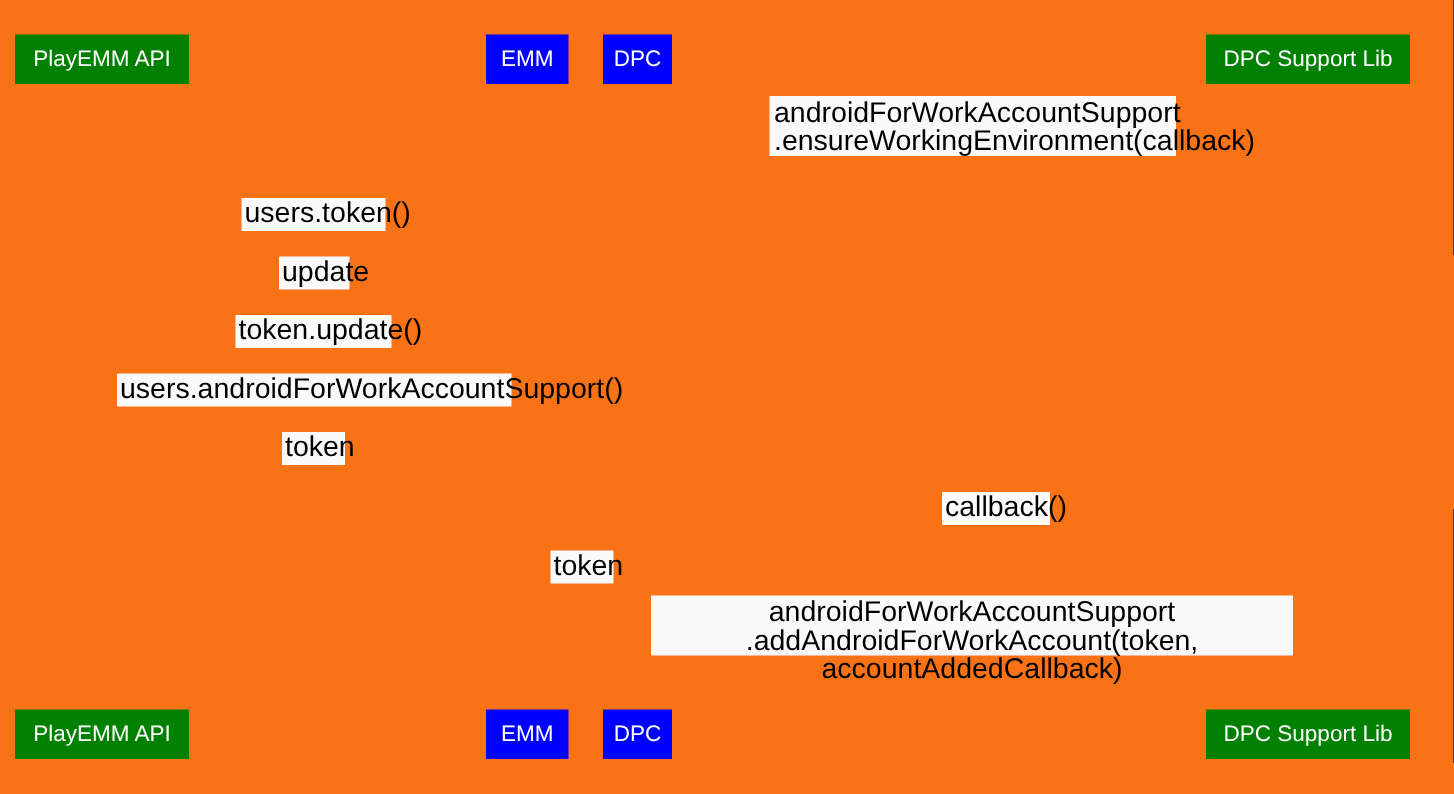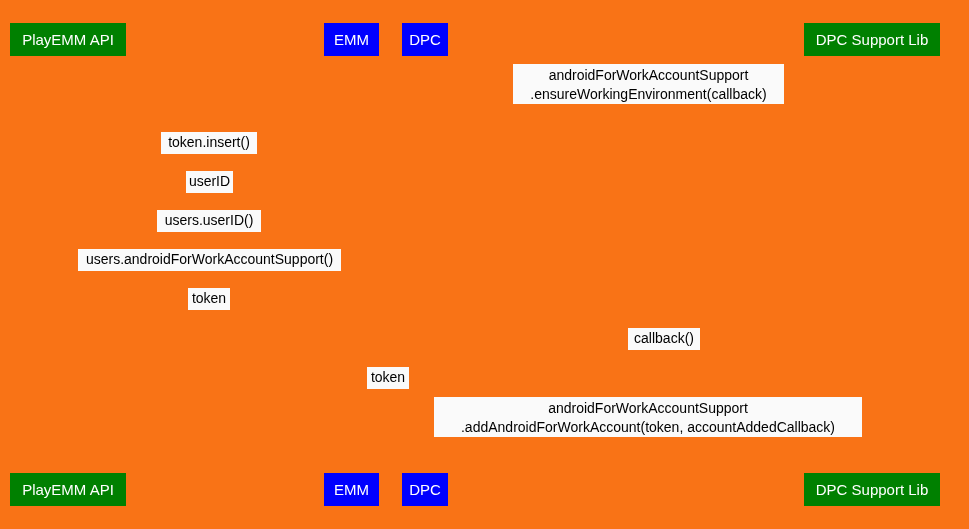--- a/index.html
+++ b/index.html
@@ -27,21 +27,21 @@
     white-space: nowrap;
     box-sizing: border-box;
   }
   .participant.green { background: #008000; }
   .participant.blue  { background: #0000ff; }
 
   .msg {
     position: absolute;
     background: #fafafa;
     color: #000000;
-    font-size: 14px;
+    font-size: 19px;
     line-height: 19px;
     white-space: pre;
     text-align: center;
     box-sizing: border-box;
     padding: 1px 2px;
   }
   .msg.multiline {
     white-space: pre-line;
     padding: 2px 3px;
   }
@@ -60,23 +60,23 @@
       <div class="participant blue" style="left: 402px; top: 23px; width: 46px; height: 33px;">
         <span>DPC</span>
       </div>
       <div class="participant green" style="left: 804px; top: 23px; width: 136px; height: 33px;">
         <span>DPC Support Lib</span>
       </div>
     </div>
   <div id="messages-layer">
       <div class="msg multiline" style="left: 513px; top: 64px; width: 271px; height: 40px;">androidForWorkAccountSupport
 .ensureWorkingEnvironment(callback)</div>
-      <div class="msg" style="left: 161px; top: 132px; width: 96px; height: 22px;">token.insert()</div>
-      <div class="msg" style="left: 186px; top: 171px; width: 47px; height: 22px;">userID</div>
-      <div class="msg" style="left: 157px; top: 210px; width: 104px; height: 22px;">users.userID()</div>
+      <div class="msg" style="left: 161px; top: 132px; width: 96px; height: 22px;">users.token()</div>
+      <div class="msg" style="left: 186px; top: 171px; width: 47px; height: 22px;">update</div>
+      <div class="msg" style="left: 157px; top: 210px; width: 104px; height: 22px;">token.update()</div>
       <div class="msg" style="left: 78px; top: 249px; width: 263px; height: 22px;">users.androidForWorkAccountSupport()</div>
       <div class="msg" style="left: 188px; top: 288px; width: 42px; height: 22px;">token</div>
       <div class="msg" style="left: 612px; top: 328px; width: 72px; height: 22px; margin-left: 16px;">callback()</div>
       <div class="msg" style="left: 367px; top: 367px; width: 42px; height: 22px;">token</div>
       <div class="msg multiline" style="left: 434px; top: 397px; width: 428px; height: 40px;">androidForWorkAccountSupport
 .addAndroidForWorkAccount(token, accountAddedCallback)</div>
     </div>
   <div id="participants-bottom-layer">
       <div class="participant green" style="left: 10px; top: 473px; width: 116px; height: 33px;">
         <span>PlayEMM API</span>

